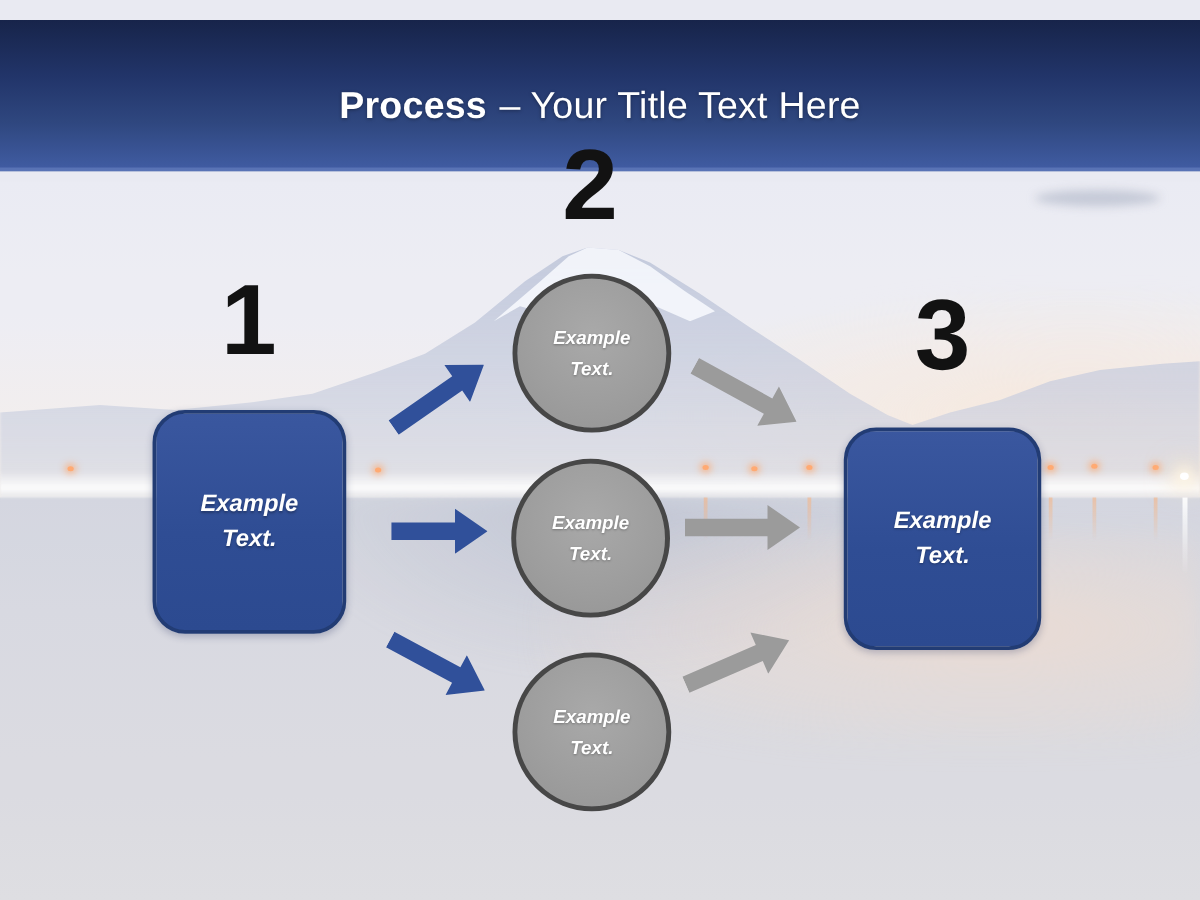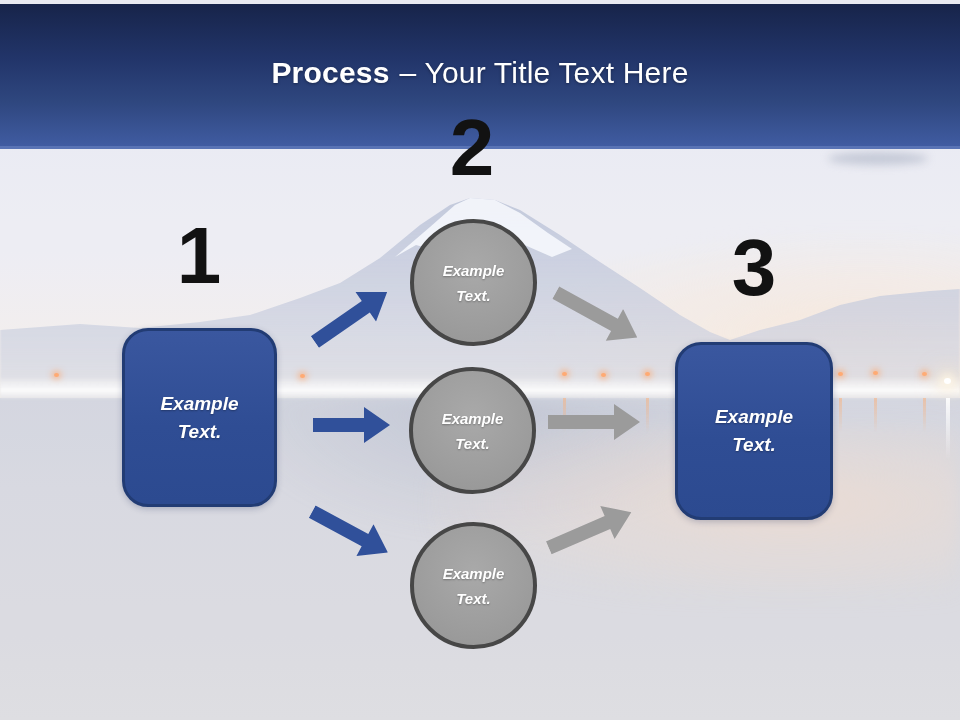--- a/index.html
+++ b/index.html
@@ -2,21 +2,21 @@
 <html><head>
 <meta charset="utf-8">
 <style>
   html,body{margin:0;padding:0;background:#ffffff;}
   .slide{
     position:relative;width:960px;height:720px;overflow:hidden;
     font-family:"Liberation Sans",sans-serif;background:#e9eaf2;
   }
   
   .header-band{
-    position:absolute;left:0;top:4px;width:960px;height:145px;
+    position:absolute;left:0;top:16px;width:960px;height:121px;
     background:linear-gradient(180deg,#17244a 0%,#22356a 38%,#2f477f 68%,#415da4 100%);
   }
   .header-band::after{
     content:"";position:absolute;left:0;bottom:0;width:100%;height:3px;
     background:rgba(120,145,205,.45);
   }
   .header-title{
     position:absolute;left:0;top:52px;width:100%;text-align:center;
     color:#ffffff;font-size:30px;letter-spacing:.2px;
     text-shadow:0 1px 3px rgba(0,0,0,.35);

